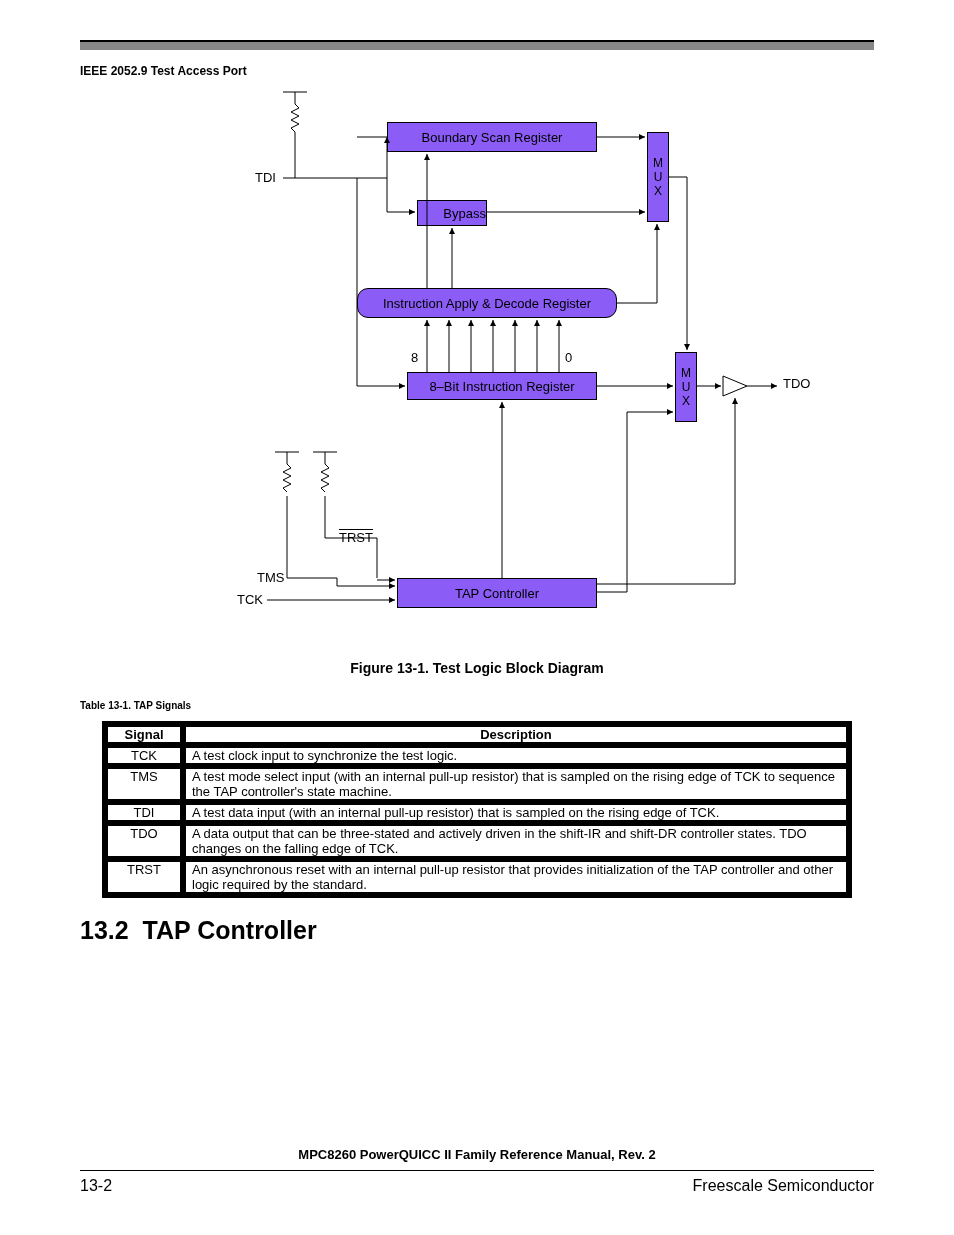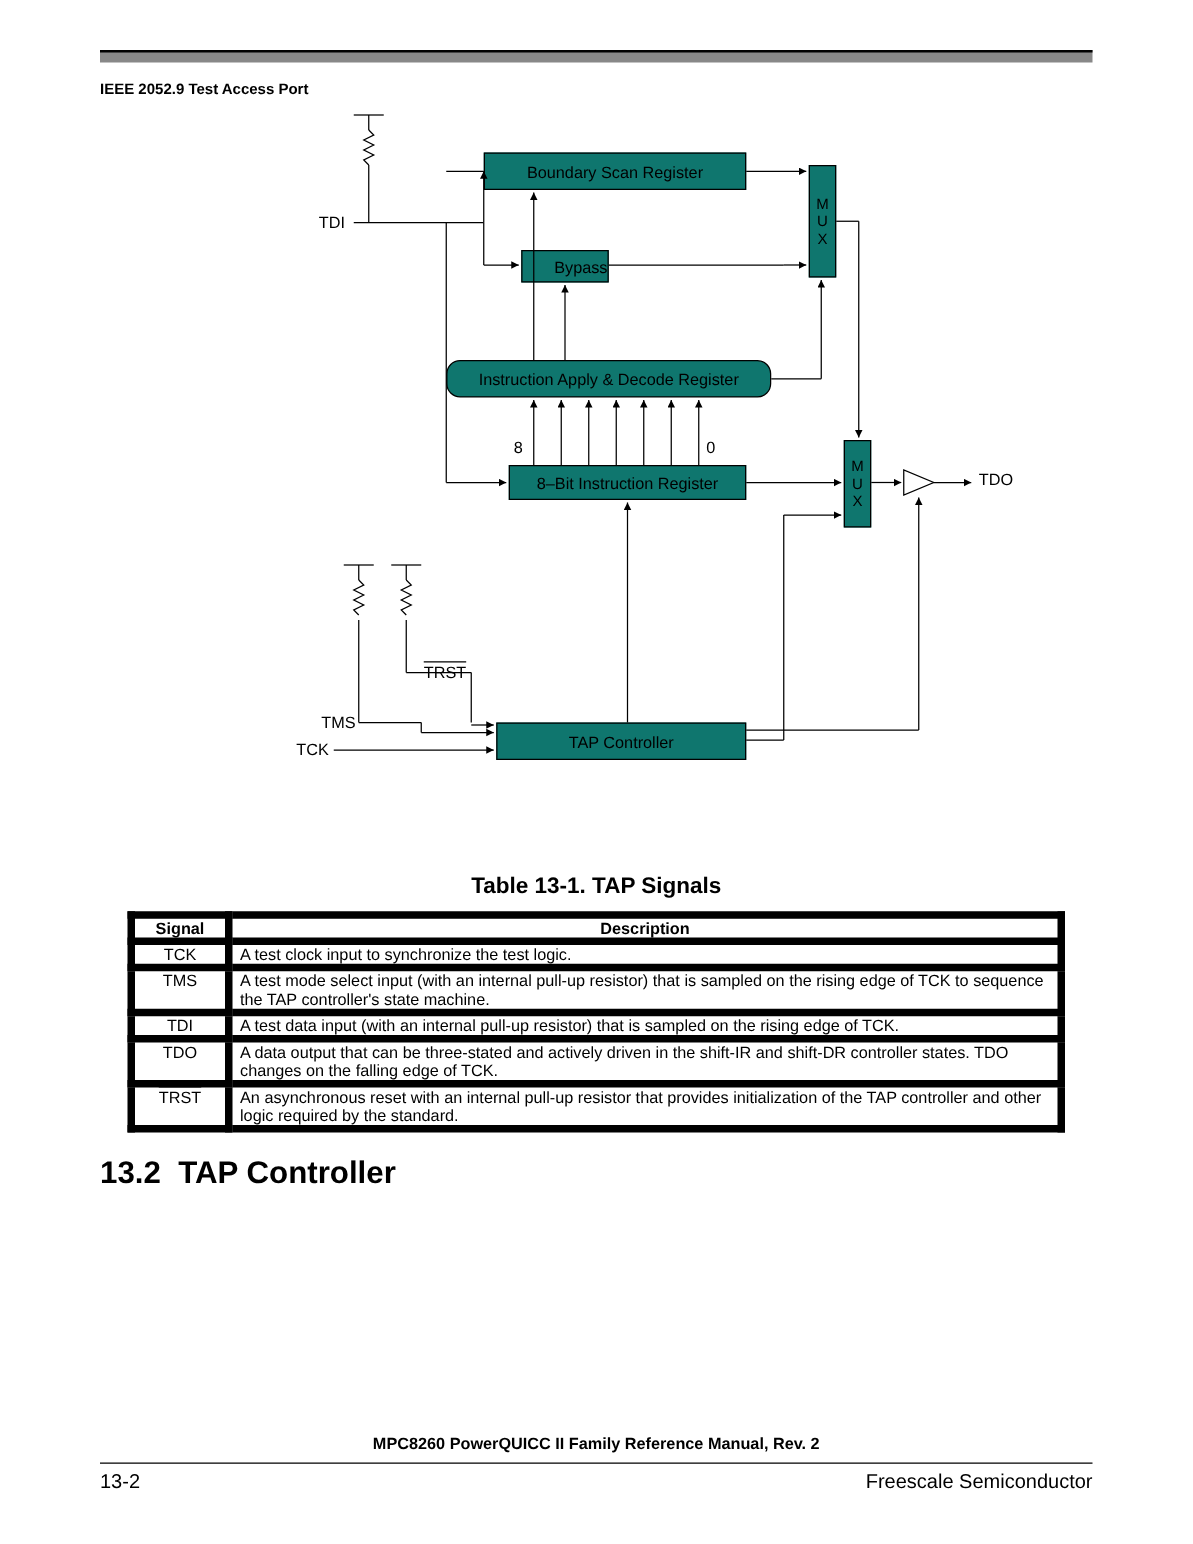--- a/index.html
+++ b/index.html
@@ -28,42 +28,42 @@
   }
   .diagram {
     position: relative;
     width: 700px;
     height: 560px;
     margin: 14px auto 8px auto;
   }
   .diagram .box {
     position: absolute;
     border: 1px solid #000;
-    background: #0f766e;
+    background: #8b5cf6;
     display: flex;
     align-items: center;
     justify-content: center;
     font-size: 13px;
     box-sizing: border-box;
   }
   .diagram .label {
     position: absolute;
     font-size: 13px;
   }
   .figcap {
     text-align: center;
     font-weight: bold;
     font-size: 14px;
     margin-top: 4px;
   }
   .tblcap {
-    text-align: center;
-    font-weight: bold;
-    font-size: 18px;
-    margin: 46px 0 10px 0;
+    text-align: left;
+    font-weight: bold;
+    font-size: 10px;
+    margin: 24px 0 10px 0;
   }
   table.signals {
     border-collapse: collapse;
     width: 750px;
     margin: 0 auto;
     font-size: 13px;
   }
   table.signals th, table.signals td {
     border: 6px solid #000000;
     padding: 0 6px;
@@ -234,20 +234,21 @@
       <line x1="210" y1="486" x2="210" y2="494" stroke="#000"></line>
       <line x1="210" y1="494" x2="268" y2="494" stroke="#000" marker-end="url(#ah)"></line>
 
       <line x1="250" y1="488" x2="268" y2="488" stroke="#000" marker-end="url(#ah)"></line>
 
       <line x1="140" y1="508" x2="268" y2="508" stroke="#000" marker-end="url(#ah)"></line>
 
     </svg>
   </div>
 
+  <div class="figcap">Figure 13-1. Test Logic Block Diagram</div>
 
   <div class="tblcap">Table 13-1. TAP Signals</div>
 
   <table class="signals">
     <tbody>
         <tr>
       <th>Signal</th>
       <th>Description</th>
     </tr>
     <tr>

